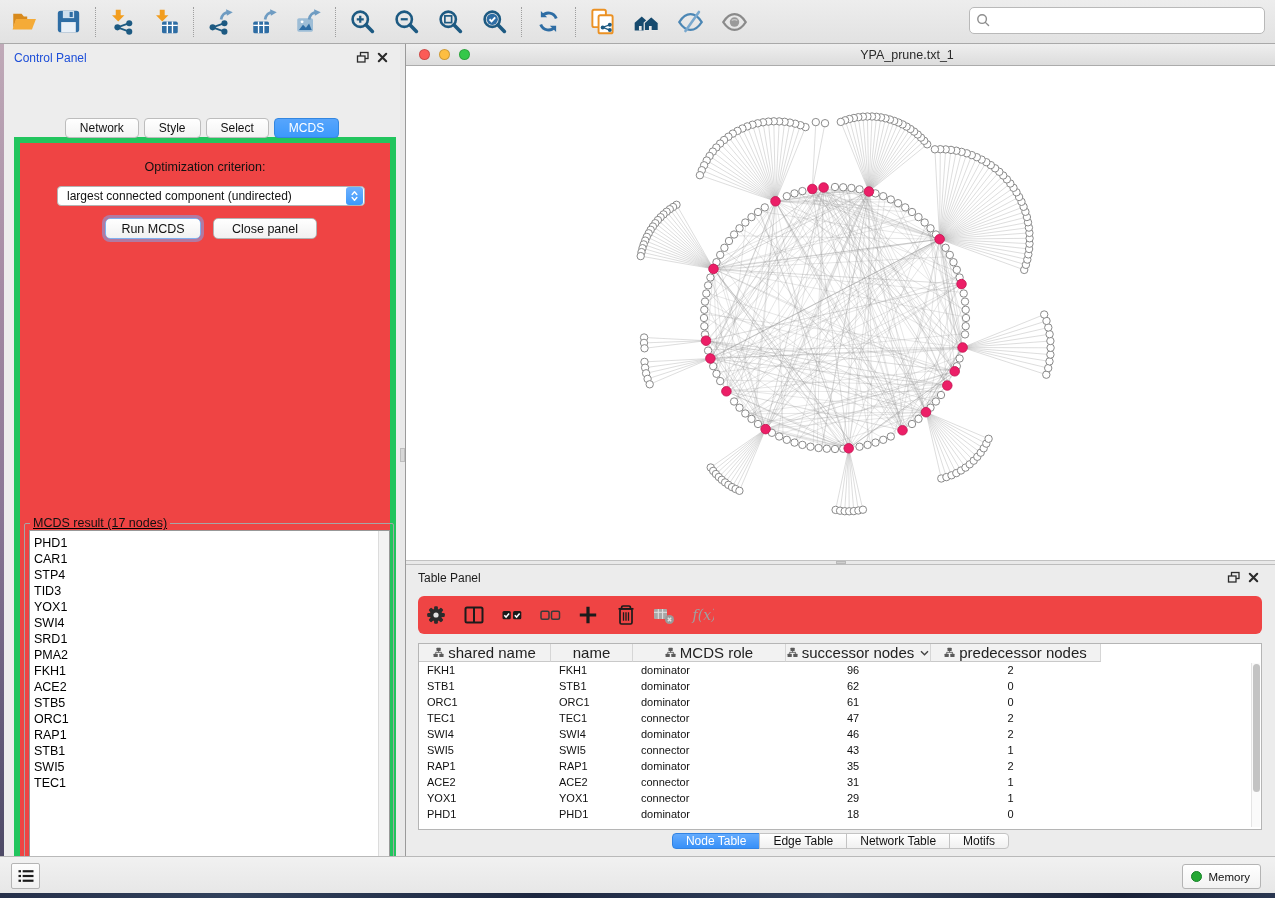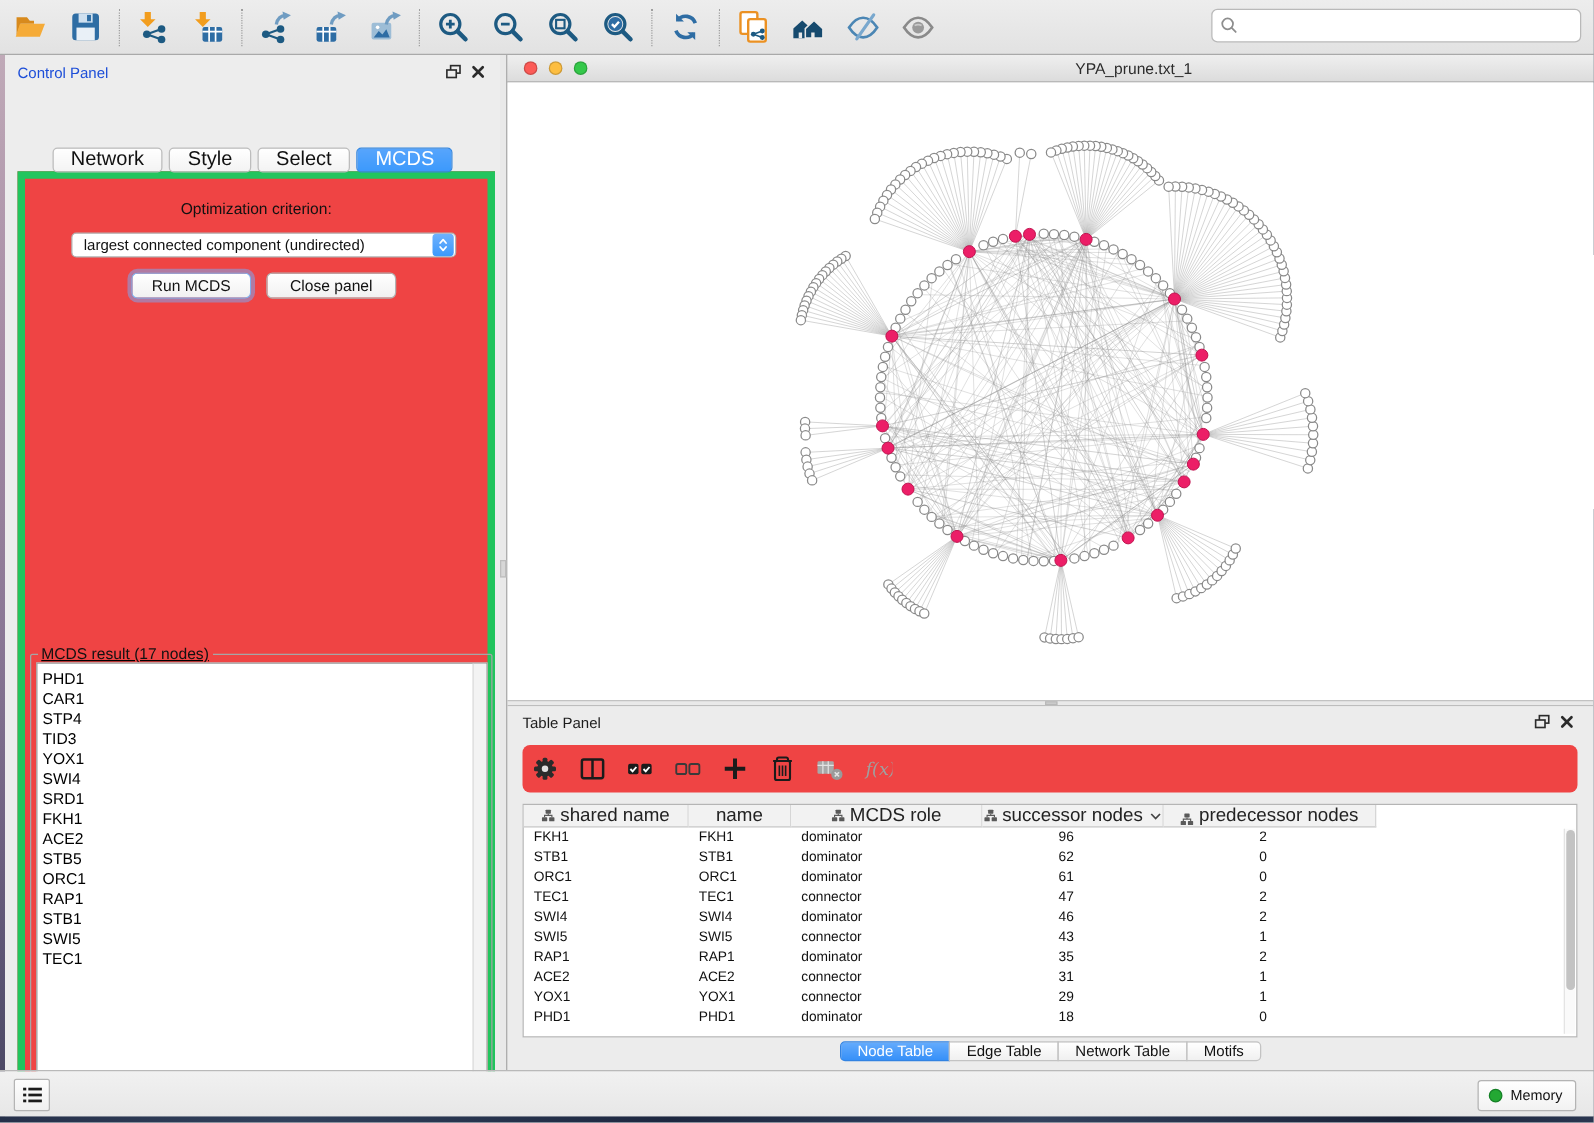--- a/index.html
+++ b/index.html
@@ -28,21 +28,21 @@
   .search-wrap input { border:none; outline:none; flex:1; height:20px; font-size:12px; font-family:"Liberation Sans",sans-serif; background:transparent; }
 
   
   .control-panel { position:absolute; left:4px; top:44px; width:396px; height:812px; background:#ededed; }
   .cp-titlebar { position:absolute; left:0; top:0; width:100%; height:26px; }
   .cp-title { position:absolute; left:10px; top:7px; font-size:12px; color:#1d4ed8; }
   .win-ctl { position:absolute; top:6px; width:15px; height:15px; cursor:default; display:flex; align-items:center; justify-content:center; }
   .win-ctl svg { width:13px; height:13px; }
   .cp-float { right:30px; } .cp-close { right:10px; }
   .cp-tabs { position:absolute; left:0; top:74px; width:100%; display:flex; justify-content:center; gap:5px; z-index:2; }
-  .cp-tab { height:20px; padding:0 14px; font-size:16px; font-family:"Liberation Sans",sans-serif;
+  .cp-tab { height:20px; padding:0 14px; font-size:12px; font-family:"Liberation Sans",sans-serif;
     background:linear-gradient(#ffffff,#f3f3f3); border:1px solid #bdbdbd; border-radius:4px;
     color:#111; display:flex; align-items:center; }
   .cp-tab.active { background:linear-gradient(#57a5fc,var(--accent)); border-color:#3487e0; color:#fff; }
   .cp-box { position:absolute; left:10px; top:93px; width:382px; height:752px;
     background:#ef4444; border:6px solid #22c55e; }
   .opt-label { position:absolute; left:0; top:17px; width:100%; text-align:center; font-size:12.5px; color:#111; }
   .select { position:absolute; left:37px; top:43px; width:308px; height:20px; background:#fff;
     border:1px solid #b3b3b3; border-radius:4px; display:flex; align-items:center; font-size:12px; color:#111; }
   .select .sel-text { padding-left:9px; flex:1; white-space:nowrap; }
   .stepper { width:17px; height:18px; margin-right:1px; border-radius:3px;
@@ -306,20 +306,21 @@
         <legend>MCDS result (17 nodes)</legend>
         <div class="mcds-listwrap">
           <div class="mcds-list" id="mcdsList">
               <div class="mcds-item">PHD1</div>
               <div class="mcds-item">CAR1</div>
               <div class="mcds-item">STP4</div>
               <div class="mcds-item">TID3</div>
               <div class="mcds-item">YOX1</div>
               <div class="mcds-item">SWI4</div>
               <div class="mcds-item">SRD1</div>
+              <div class="mcds-item">PMA2</div>
               <div class="mcds-item">FKH1</div>
               <div class="mcds-item">ACE2</div>
               <div class="mcds-item">STB5</div>
               <div class="mcds-item">ORC1</div>
               <div class="mcds-item">RAP1</div>
               <div class="mcds-item">STB1</div>
               <div class="mcds-item">SWI5</div>
               <div class="mcds-item">TEC1</div>
             </div>
           <div class="list-scroll"></div>
@@ -1082,21 +1083,21 @@
                 <rect x="0.6" y="7.4" width="4.6" height="3.6" rx="0.6"></rect>
                 <rect x="6.9" y="7.4" width="4.6" height="3.6" rx="0.6"></rect>
               </g>
               <path d="M6.1 4.4v1.4M2.9 7.4V5.8h6.4v1.6" stroke="#5a5a5a" fill="none" stroke-width="1"></path>
             </svg>
             <span>successor nodes</span>
             <svg class="sort" viewBox="0 0 9 8">
               <path d="M1 2.2l3.5 3.6L8 2.2" stroke="#444" stroke-width="1.4" fill="none"></path>
             </svg>
           </div>
-          <div class="th" style="width: 170px; align-items: flex-end;">
+          <div class="th" style="width: 170px;">
             <svg class="tree" viewBox="0 0 12 12">
               <g fill="#5a5a5a">
                 <rect x="3.8" y="0.8" width="4.6" height="3.6" rx="0.6"></rect>
                 <rect x="0.6" y="7.4" width="4.6" height="3.6" rx="0.6"></rect>
                 <rect x="6.9" y="7.4" width="4.6" height="3.6" rx="0.6"></rect>
               </g>
               <path d="M6.1 4.4v1.4M2.9 7.4V5.8h6.4v1.6" stroke="#5a5a5a" fill="none" stroke-width="1"></path>
             </svg>
             <span>predecessor nodes</span>
           </div>

